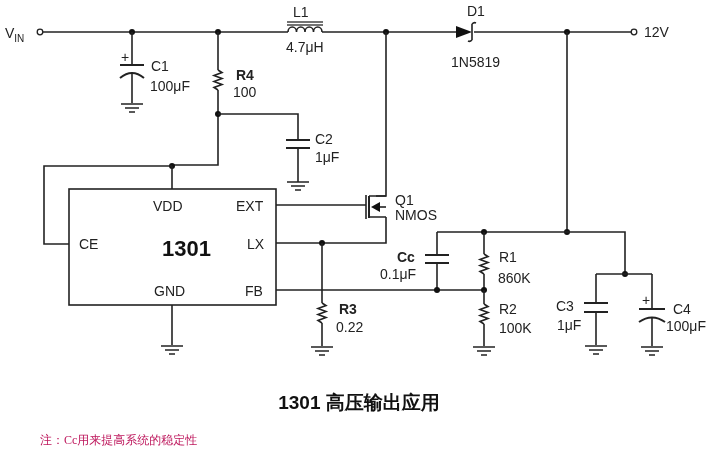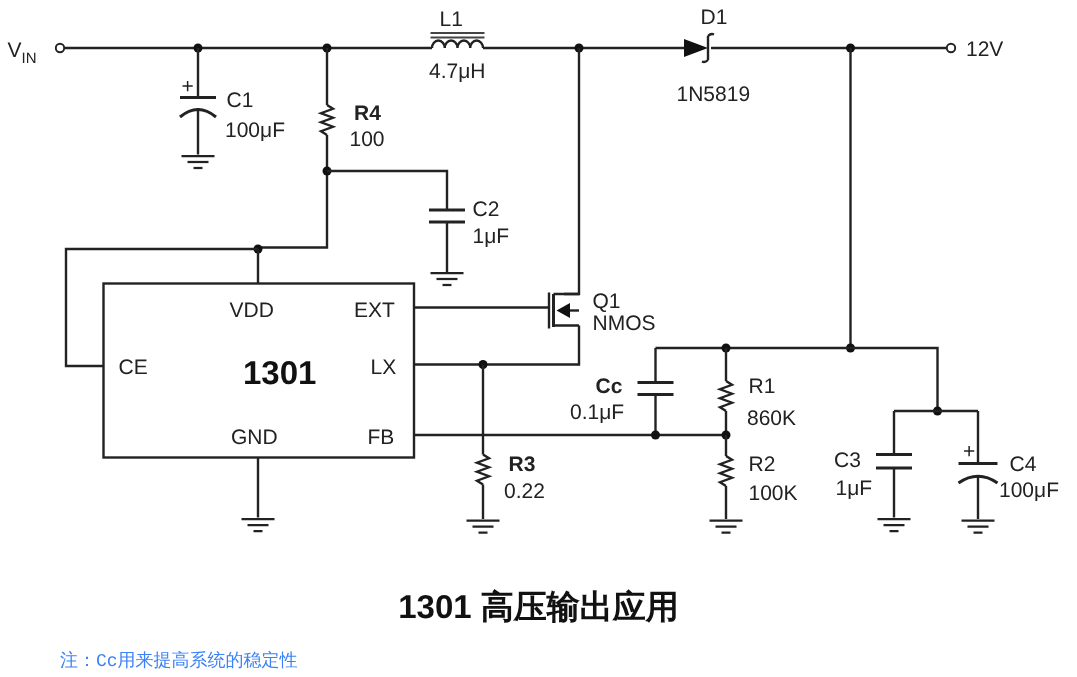--- a/index.html
+++ b/index.html
@@ -4,22 +4,22 @@
 <style>
   html, body { margin: 0; padding: 0; background: #ffffff; }
   body { width: 718px; height: 451px; position: relative; overflow: hidden; font-family: "Liberation Sans", sans-serif; }
   svg#schematic { position: absolute; left: 0; top: 0; }
   .wire { stroke: #222; stroke-width: 1.6; fill: none; }
   .dot { fill: #111; }
   .lbl { font-family: "Liberation Sans", sans-serif; font-size: 14px; fill: #222; }
   .lbl-b { font-family: "Liberation Sans", sans-serif; font-size: 14px; font-weight: bold; fill: #222; }
   .chip { font-family: "Liberation Sans", sans-serif; font-size: 22px; font-weight: bold; fill: #111; }
   .pin { font-family: "Liberation Sans", sans-serif; font-size: 14px; fill: #222; }
-  .caption { position: absolute; left: 0; width: 718px; top: 390px; text-align: center; font-size: 22px; font-weight: bold; color: #111; font-family: "Liberation Sans", sans-serif; }
-  .note { position: absolute; left: 40px; top: 432px; font-size: 12px; color: #3b82f6; font-family: Liberation Mono, monospace; }
+  .caption { position: absolute; left: 0; width: 718px; top: 390px; text-align: center; font-size: 19px; font-weight: bold; color: #111; font-family: "Liberation Sans", sans-serif; }
+  .note { position: absolute; left: 40px; top: 432px; font-size: 12px; color: #be185d; font-family: Liberation Serif, serif; }
 </style>
 </head>
 <body>
 
 <svg id="schematic" width="718" height="451" viewBox="0 0 718 451">
 
   <g>
     <circle cx="40" cy="32" r="2.8" fill="#fff" stroke="#222" stroke-width="1.3"></circle>
     <text class="lbl" x="5" y="38"><tspan>V</tspan><tspan dy="4" font-size="10">IN</tspan></text>
   </g>

